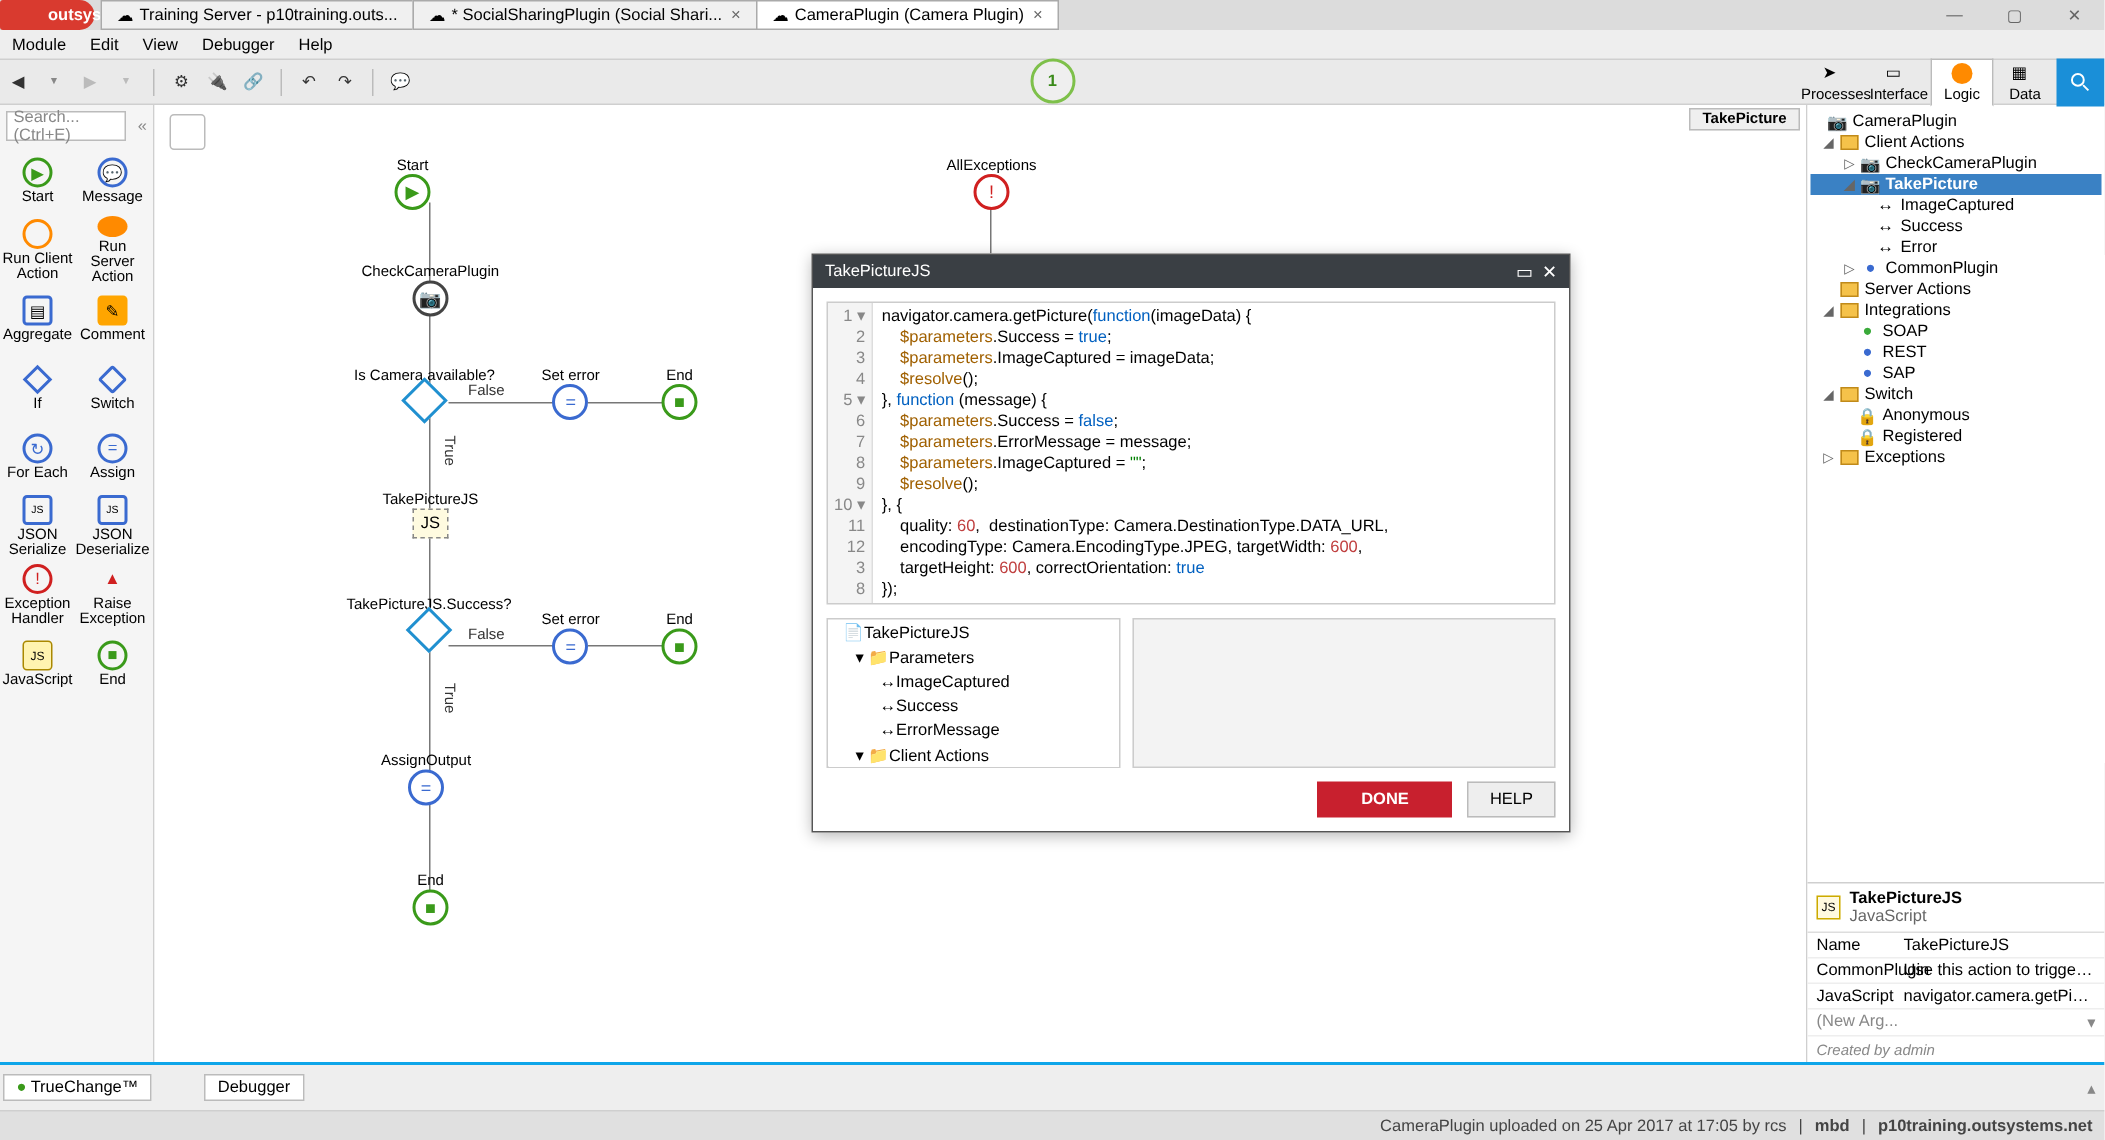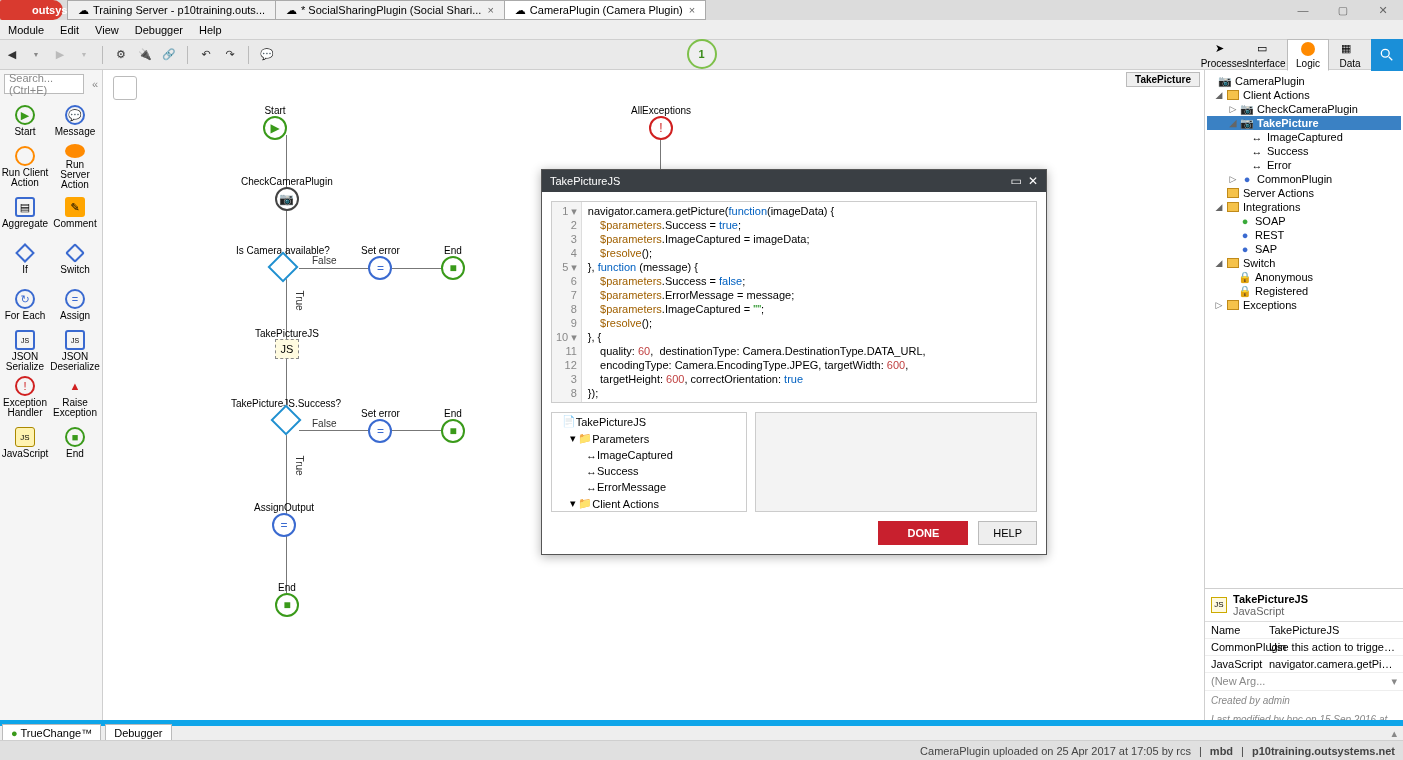--- a/index.html
+++ b/index.html
@@ -88,21 +88,21 @@
 
 .props { border-top:1px solid #cfcfcf; background:#fff;}
 .props-head { display:flex; align-items:center; padding:4px 6px; border-bottom:1px solid #ddd;}
 .props-head .ph-js { width:16px; height:16px; background:#fffae0; border:1px solid #ccaa00; font-size:8px; text-align:center; line-height:14px; margin-right:6px;}
 .props-row { display:flex; padding:2px 6px; border-bottom:1px solid #eee;}
 .props-row .pk { width:58px;}
 .props-row .pv { flex:1; overflow:hidden; text-overflow:ellipsis; white-space:nowrap;}
 .props-meta { padding:4px 6px; color:#888; font-style:italic; font-size:10px;}
 
 
-.bottom-tabs { position:absolute; left:0; bottom:20px; height:20px; background:#eee; width:100%; border-top:6px solid #0ea5e9; display:flex; align-items:center;}
+.bottom-tabs { position:absolute; left:0; bottom:20px; height:32px; background:#eee; width:100%; border-top:2px solid #0ea5e9; display:flex; align-items:center;gap:31px;}
 .bottom-tabs .bt { border:1px solid #bbb; background:#fff; padding:2px 8px; margin:0 2px; cursor:pointer; font-size:10px;}
 .statusbar { position:absolute; left:0; bottom:0; height:20px; width:100%; background:#e0e0e0; border-top:1px solid #cfcfcf; display:flex; align-items:center; padding:0 8px; justify-content:flex-end; color:#444;}
 .statusbar span { margin-left:8px;}
 </style>
 </head>
 <body>
 
 <div class="top-tabs">
   <div class="top-tab os">
       <span>outsystems</span>

